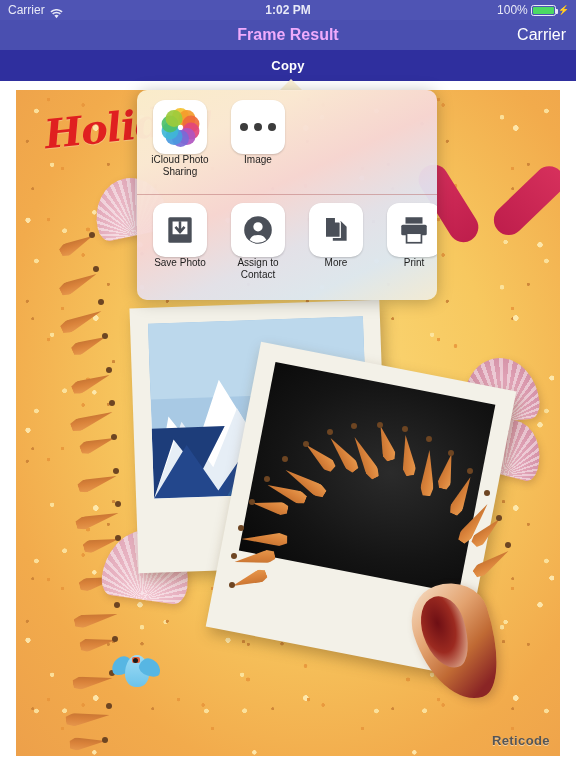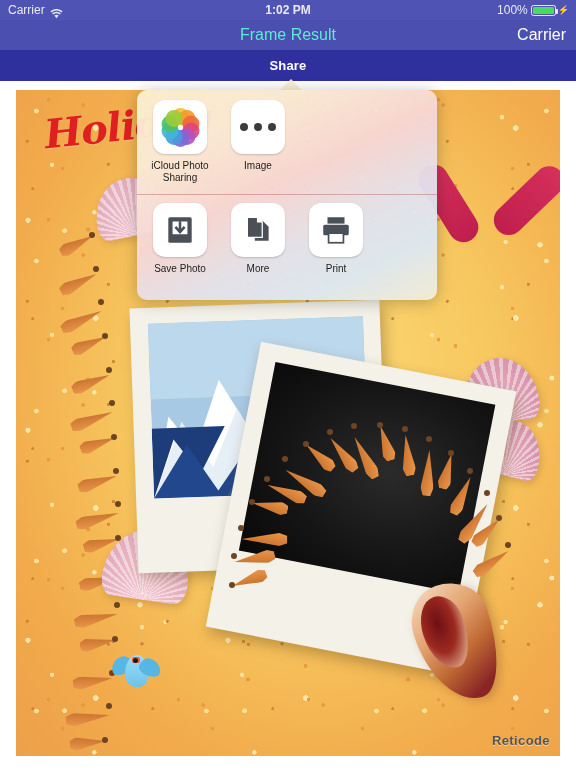--- a/index.html
+++ b/index.html
@@ -43,21 +43,21 @@
     gap:3px; color:#e7e8f6; font-size:16px;
   }
   .chev { width:9px; height:16px; position:relative; display:inline-block; }
   .chev::before{
     content:""; position:absolute; left:2px; top:3px; width:9px; height:9px;
     border-left:2.4px solid #e9eaf7; border-bottom:2.4px solid #e9eaf7;
     transform:rotate(45deg);
   }
   .nav-title{
     position:absolute; left:0; right:0; top:0; height:30px; line-height:30px;
-    text-align:center; font-size:16px; font-weight:normal; color:#5eead4;
+    text-align:center; font-size:16px; font-weight:bold; color:#f0abfc;
   }
   .nav-right{
     position:absolute; right:10px; top:0; height:30px; line-height:30px;
     font-size:16px; color:#ffffff;
   }
 
   
   .sharebar{
     position:absolute; top:50px; left:0; width:576px; height:31px;
     background:#2f2f9e; color:#fff;
@@ -225,21 +225,21 @@
   .act{
     width:70px; flex:0 0 70px; margin-left:8px;
     display:flex; flex-direction:column; align-items:center;
   }
   .act-icon{
     width:54px; height:54px; border-radius:12px; background:#fff;
     display:flex; align-items:center; justify-content:center;
     box-shadow:0 1px 2px rgba(0,0,0,.18);
   }
   .act-label{
-    margin-top:6px; font-size:10px; line-height:12px; text-align:center;
+    font-size:10px; line-height:12px; text-align:center;
     color:#1c1c1c; width:70px;
   }
   
   .pinwheel{ position:relative; width:44px; height:44px; }
   .petal{
     position:absolute; left:50%; top:50%; width:17px; height:17px;
     border-radius:50%; margin:-8.5px 0 0 -8.5px; opacity:.92;
     transform-origin:50% 50%;
   }
   .dots3{ display:flex; gap:6px; }
@@ -271,21 +271,21 @@
       <span class="bolt">⚡</span>
     </div>
   </div>
 
   <div class="navbar">
     <div class="nav-title">Frame Result</div>
     <div class="nav-right">Carrier</div>
   </div>
 
   <div class="sharebar">
-    <span>Share</span>
+    <span>Copy</span>
   </div>
 
   <div class="canvas-wrap">
     <div class="artwork">
       <div class="speckles"></div>
 
       <div class="holiday">Holiday</div>
 
       <div class="necklace" id="neck-left" style="left:60px;top:100px;width:90px;height:560px;">
           <span class="cone" style="left: 10px; top: 10px; transform: rotate(-118deg); height: 36px;"></span>
@@ -448,20 +448,30 @@
         <div class="act-icon">
           <svg class="ic" viewBox="0 0 32 32">
             <rect x="5" y="4" width="22" height="24" rx="1.5" fill="#4a4f58"></rect>
             <rect x="9" y="8" width="14" height="12" fill="#ffffff"></rect>
             <path d="M16 9 v8 M12.5 14 L16 18 L19.5 14" stroke="#4a4f58" stroke-width="2.4" fill="none" stroke-linecap="square"></path>
           </svg>
         </div>
         <div class="act-label">Save Photo</div>
       </div>
 
+      <div class="act">
+        <div class="act-icon">
+          <svg class="ic" viewBox="0 0 32 32">
+            <circle cx="16" cy="16" r="13" fill="#4a4f58"></circle>
+            <circle cx="16" cy="13" r="4.4" fill="#ffffff"></circle>
+            <path d="M8.2 25.5 a8.2 7 0 0 1 15.6 0 a13 13 0 0 1 -15.6 0 Z" fill="#ffffff"></path>
+          </svg>
+        </div>
+        <div class="act-label">Assign to Contact</div>
+      </div>
 
       <div class="act">
         <div class="act-icon">
           <svg class="ic" viewBox="0 0 32 32">
             <path d="M13 8 h8 l5 5 v13 h-13 z" fill="#4a4f58"></path>
             <path d="M6 4 h9 l5 5 v14 h-14 z" fill="#4a4f58" stroke="#ffffff" stroke-width="1.2"></path>
             <path d="M15 4 v5 h5" fill="#ffffff"></path>
           </svg>
         </div>
         <div class="act-label">More</div>

